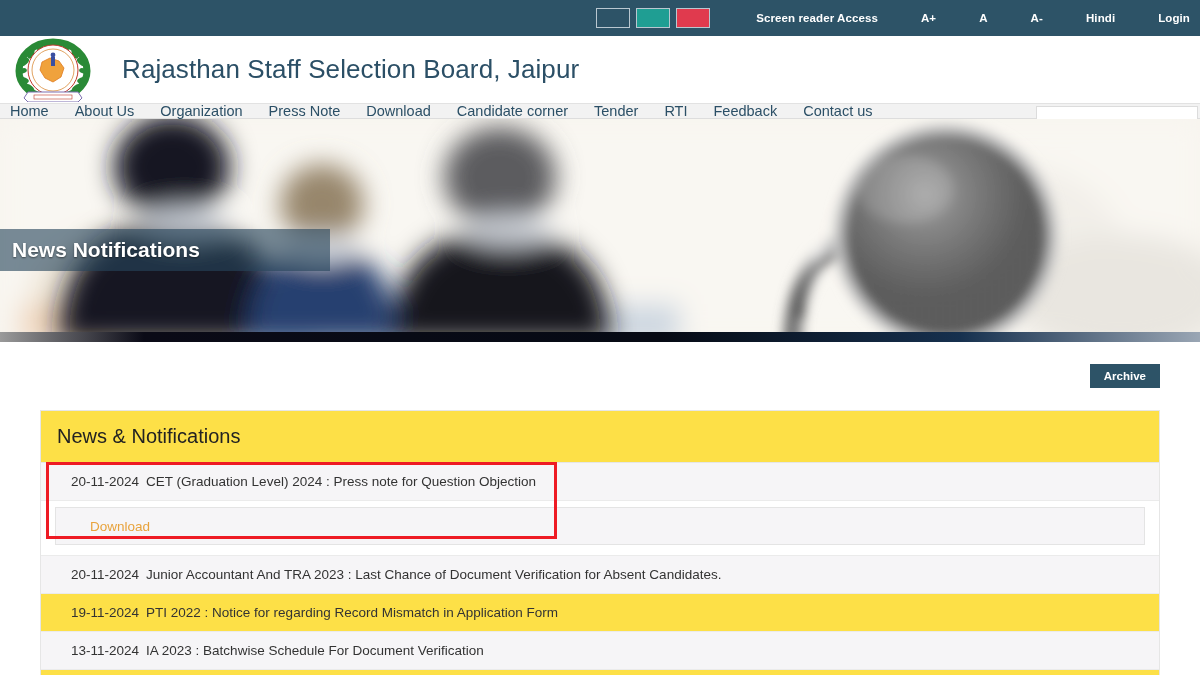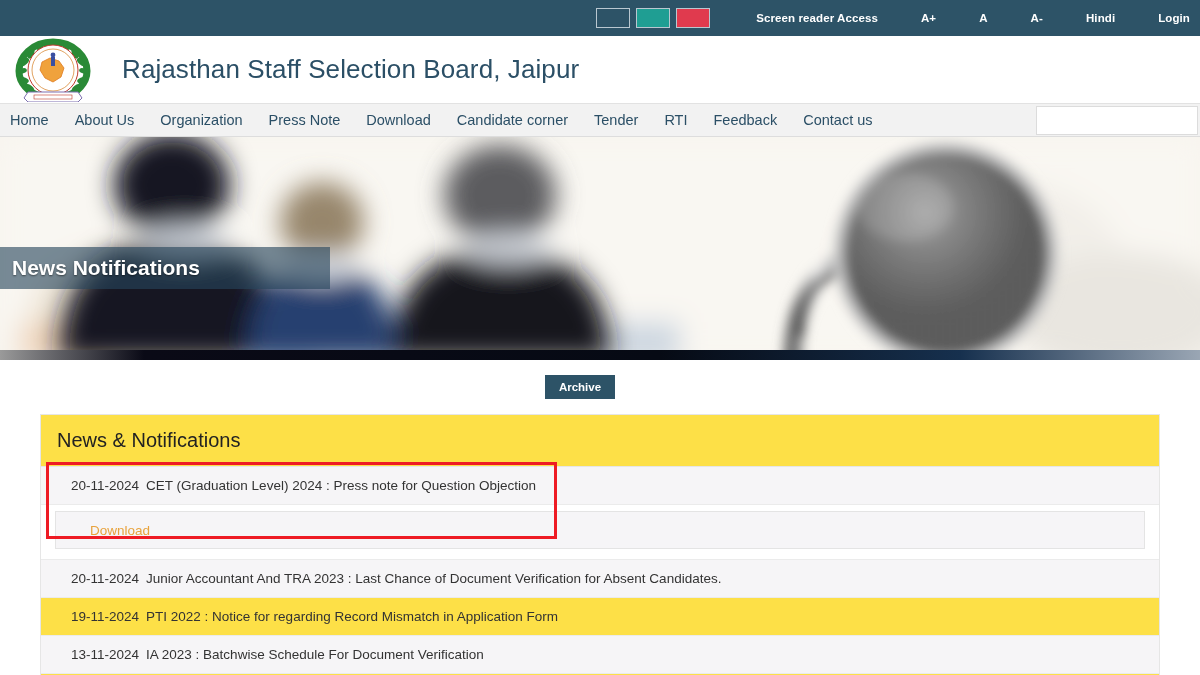--- a/index.html
+++ b/index.html
@@ -39,21 +39,21 @@
     display: flex; align-items: center; padding-left: 12px;
   }
   .logo { width: 82px; height: 64px; flex: none; position: relative; }
   .site-title {
     font-size: 26px; color: #2b4f66; font-weight: 400;
     margin-left: 28px; letter-spacing: .1px;
   }
 
   
   .navbar {
-    height: 34px; background: #f2f2f2;
+    height: 16px; background: #f2f2f2;
     border-top: 1px solid #e2e2e2;
     border-bottom: 1px solid #dddddd;
     display: flex; align-items: center;
     position: relative;
   }
   .nav-item {
     font-size: 14.5px; color: #2b4f66;
     padding: 0 13px; cursor: pointer; white-space: nowrap;
   }
   .nav-item:first-child { padding-left: 10px; }
@@ -86,22 +86,22 @@
     color: #ffffff; font-size: 21px; font-weight: bold;
     text-shadow: 0 1px 2px rgba(0,0,0,.5);
   }
   .banner-shadow {
     position: absolute; left: 0; right: 0; bottom: 0; height: 10px;
     background: linear-gradient(to right,#9a9a9a 0%,#0a0a16 12%,#060a14 55%,#16304e 80%,#9aa6b4 100%);
   }
 
   
   .archive-row {
-    height: 54px; display: flex; align-items: center;
-    justify-content: center; padding-right: 40px;
+    height: 68px; display: flex; align-items: center;
+    justify-content: flex-end; padding-right: 40px;
   }
   .archive-btn {
     background: #2d5367; color: #ffffff;
     font-size: 11.5px; font-weight: bold;
     padding: 5px 13px; cursor: pointer;
     border: 1px solid #2d5367;
   }
 
   
   .panel {

